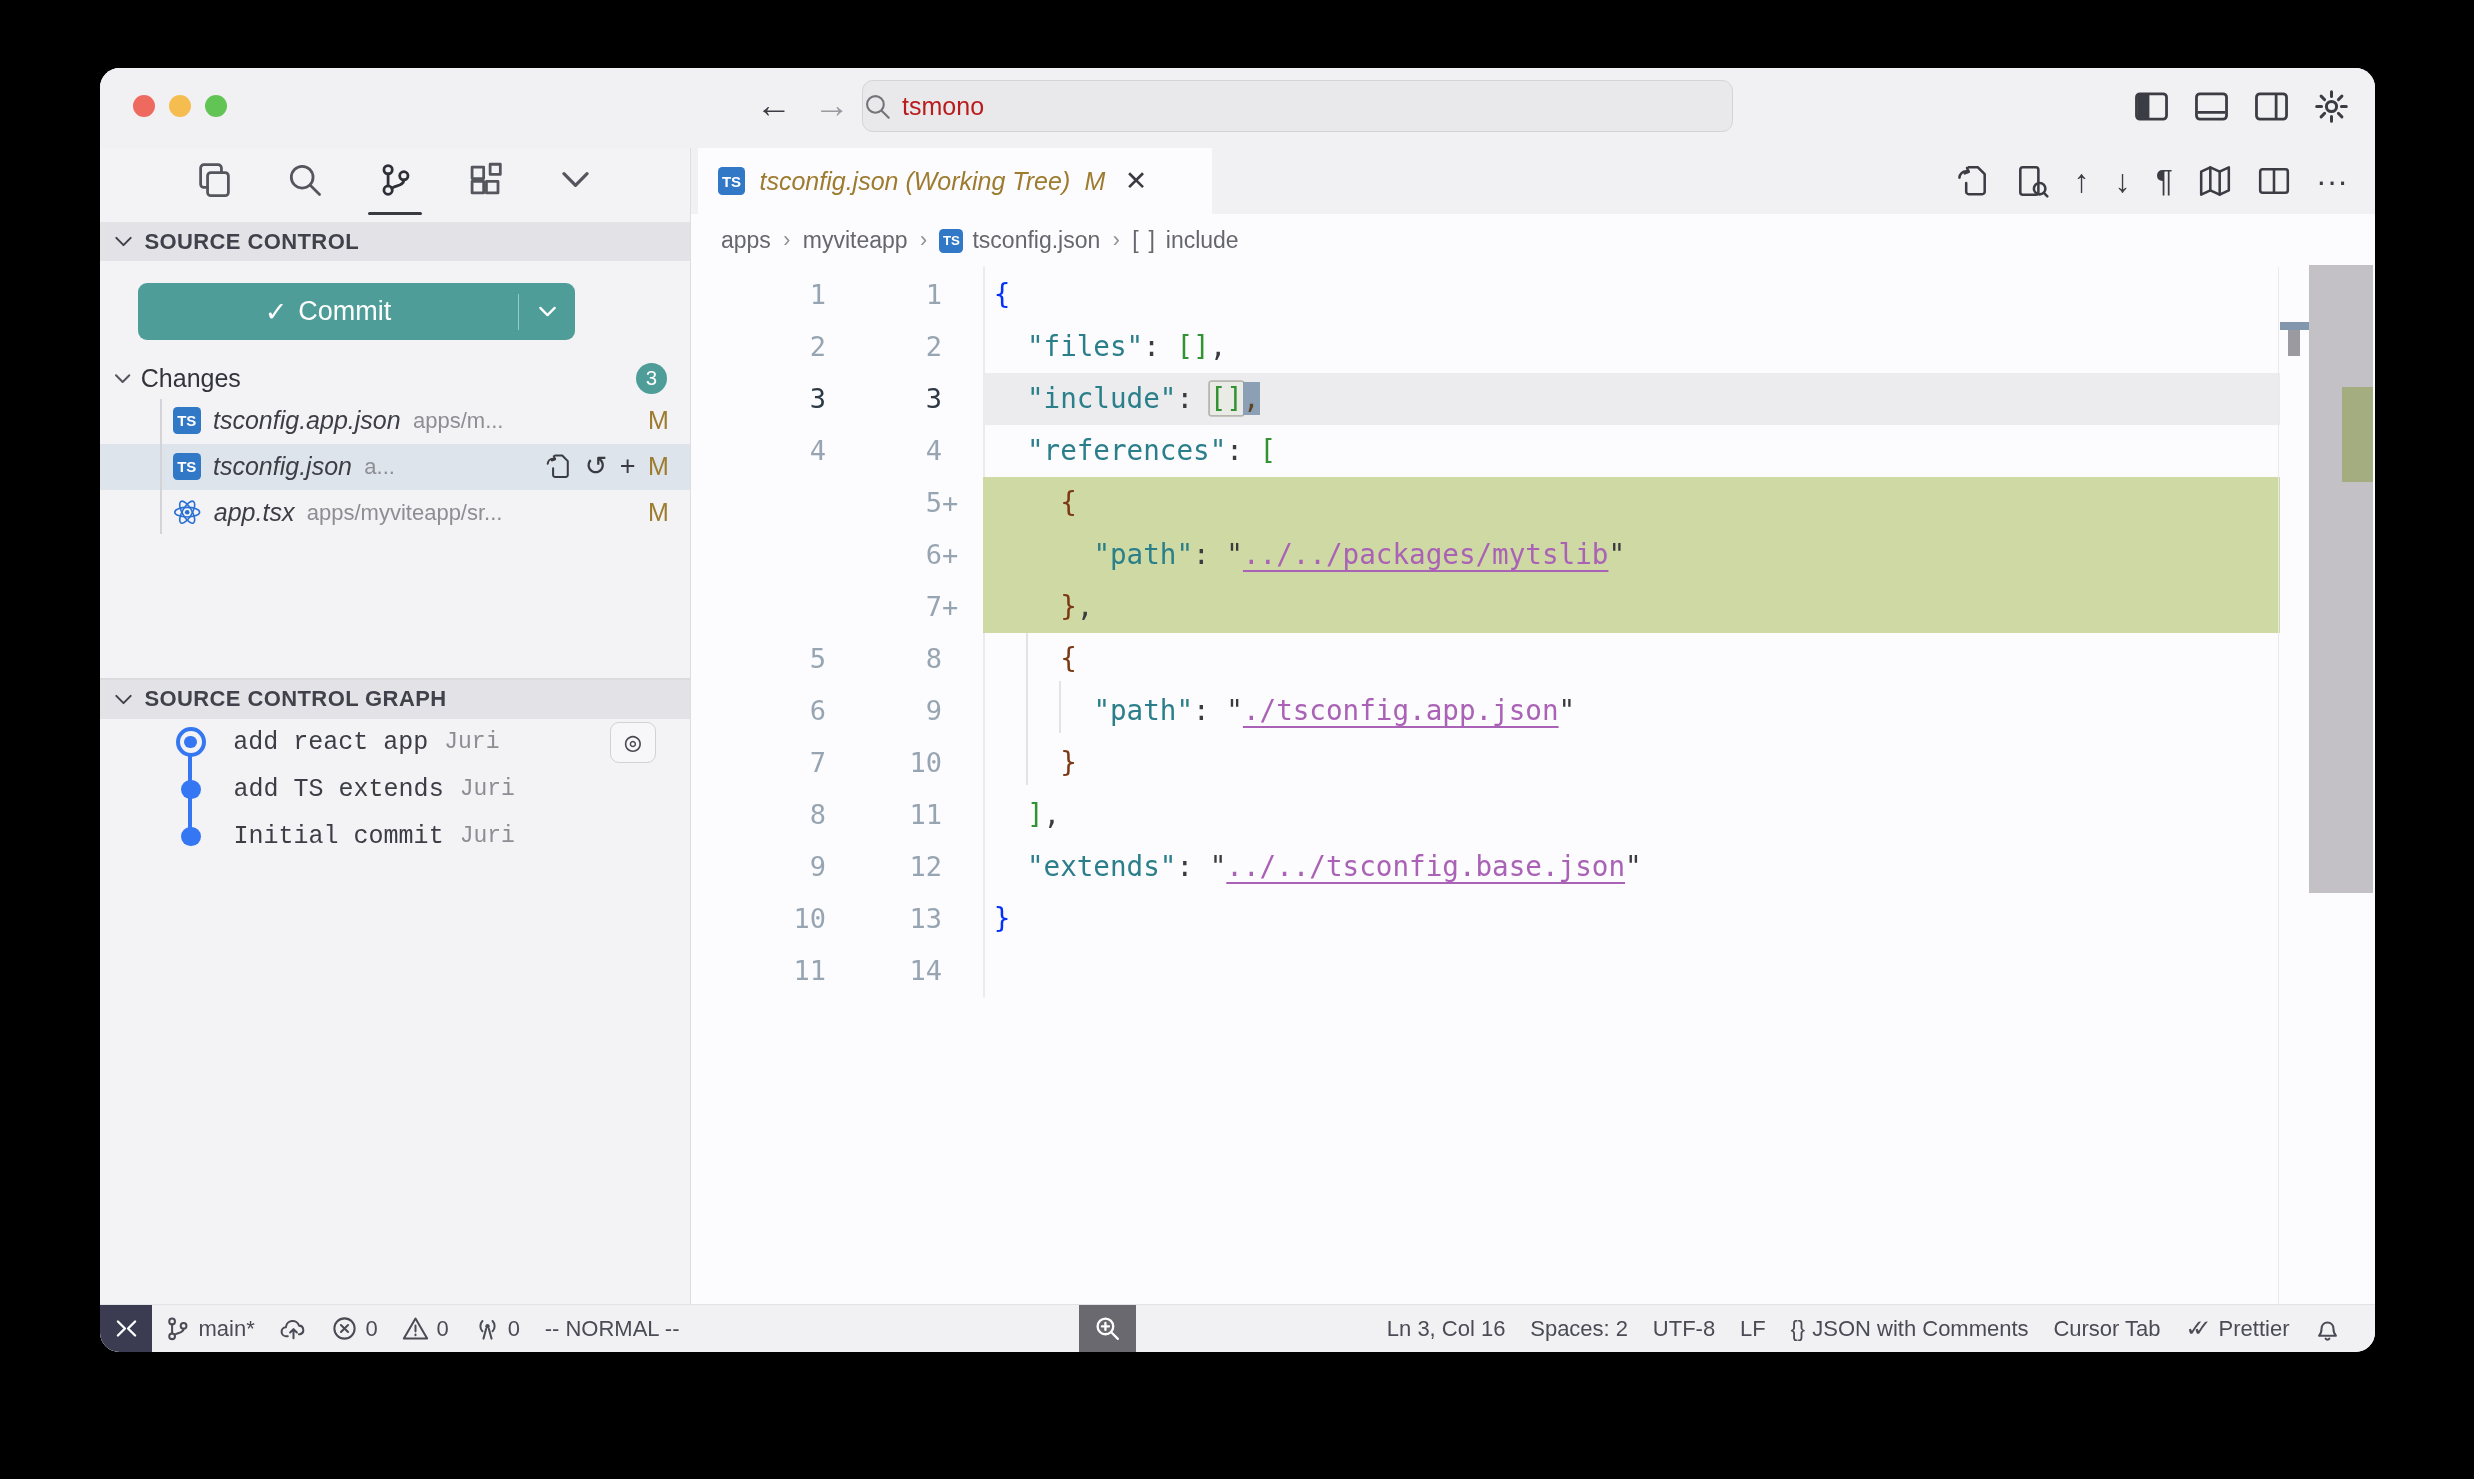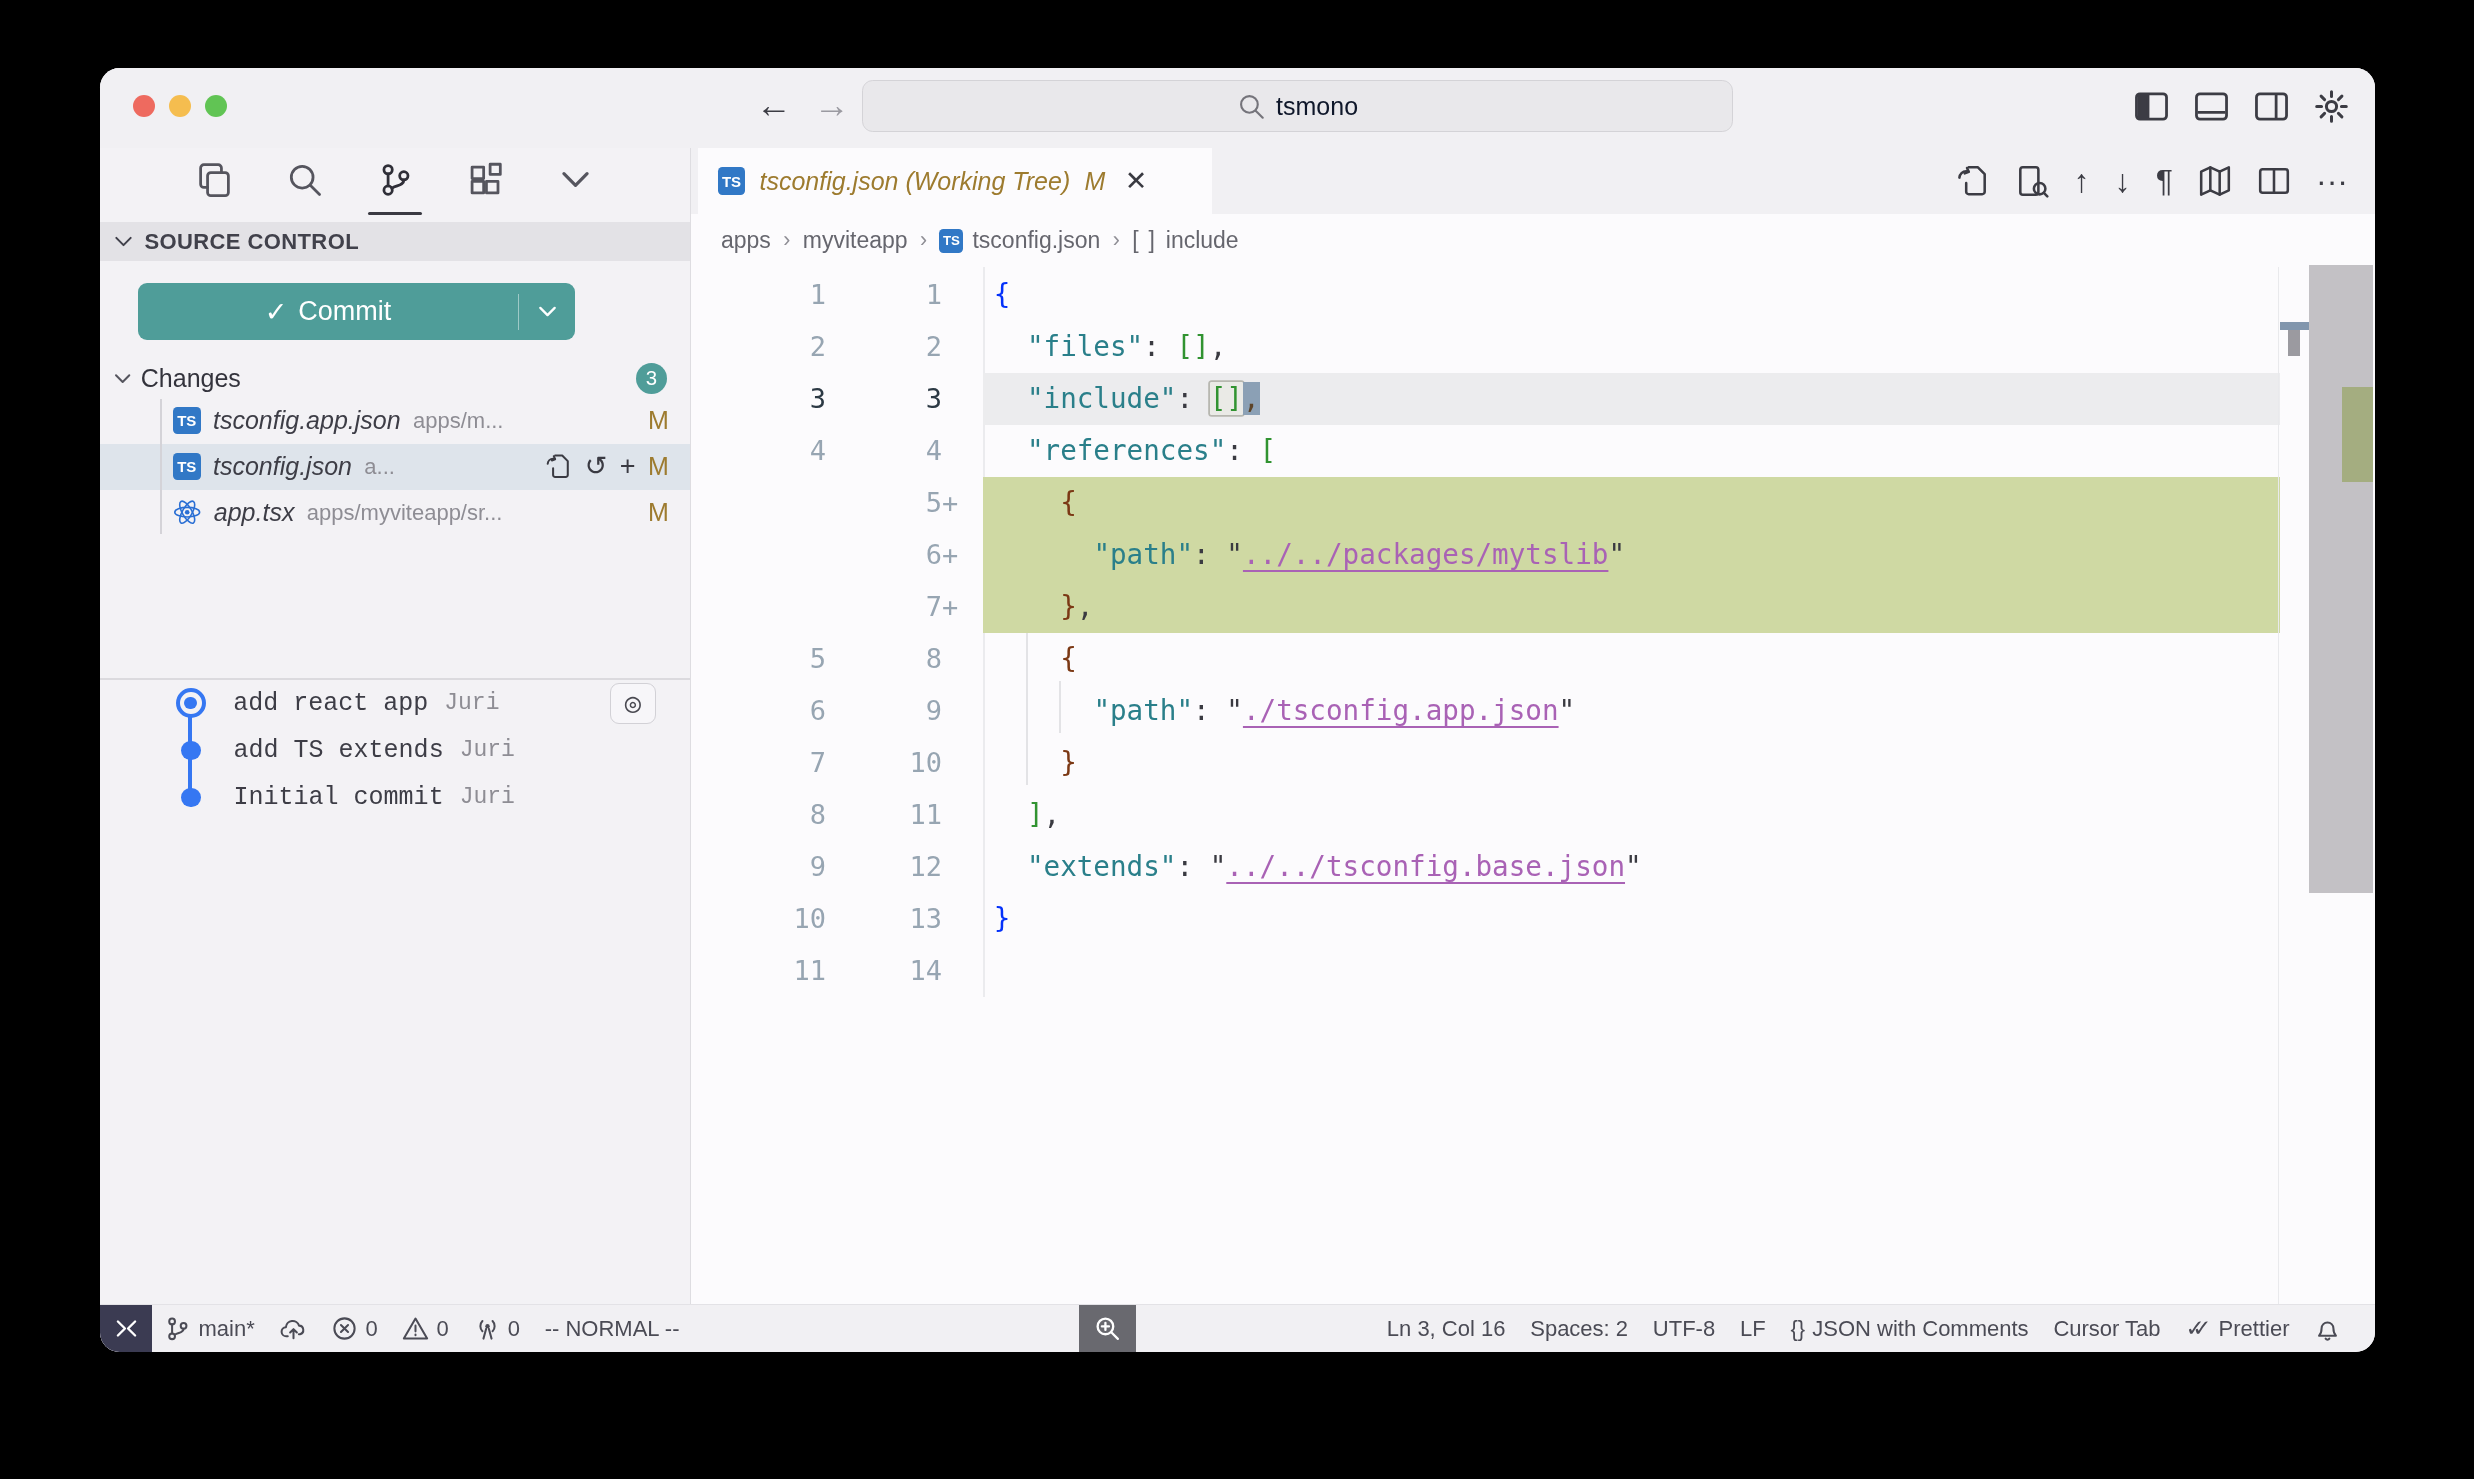--- a/index.html
+++ b/index.html
@@ -6,21 +6,21 @@
   html,body { width:2475px; height:1479px; background:#000; font-family:"Liberation Sans",sans-serif; overflow:hidden; }
   .window { position:absolute; left:100px; top:68px; width:2275px; height:1284px; background:#f1f0f3; border-radius:19.6px; overflow:hidden; box-shadow:0 27px 71px rgba(0,0,0,.6); }
 
   
   .titlebar { position:relative; height:80px; background:#f1f0f3; }
   .traffic { position:absolute; left:33px; top:27px; display:flex; gap:14.2px; }
   .tl { width:22px; height:22px; border-radius:50%; }
   .tl.red{background:#ee6a5f;} .tl.yellow{background:#f5bd4f;} .tl.green{background:#61c454;}
   .nav-arrow { position:absolute; top:16px; font-size:36px; color:#3c3c44; width:50px; text-align:center; }
   .nav-arrow.fwd { color:#9b9aa1; }
-  .search-box { position:absolute; left:762px; top:12.4px; width:871px; height:52px; background:#e9e8eb; border:1.8px solid #d4d3d7; border-radius:10.7px; display:flex; align-items:center; justify-content:center; gap:10.7px; color:#0f172a; font-size:25px; }
+  .search-box { position:absolute; left:762px; top:12.4px; width:871px; height:52px; background:#e9e8eb; border:1.8px solid #d4d3d7; border-radius:10.7px; display:flex; align-items:center; justify-content:flex-start; gap:10.7px; color:#b91c1c; font-size:25px; }
   .tb-icons { position:absolute; right:25px; top:19.6px; display:flex; gap:23px; color:#3c3c44; }
   .tb-icons .ic svg{ width:37px; height:37px; }
 
   .ic { display:inline-flex; align-items:center; justify-content:center; }
   .ic svg { width:28.4px; height:28.4px; }
 
   
   .main { position:absolute; top:80px; left:0; right:0; bottom:48px; display:flex; }
   .sidebar { width:591px; background:#f3f2f5; border-right:1.8px solid #dedde1; position:relative; }
   .editor { flex:1; background:#fcfbfd; position:relative; overflow:hidden; }
@@ -294,20 +294,28 @@
               </svg>
             </span>
             <span class="file-name">app.tsx</span>
             <span class="file-path">apps/myviteapp/sr...</span>
             <span class="file-m">M</span>
           </div>
         </div>
 
       <div class="graph-sec">
         <div class="graph-divider"></div>
+        <div class="sec-header" style="margin-top:0;">
+          <span class="ic">
+              <svg viewBox="0 0 16 16" fill="none" stroke="#41414b" stroke-width="1.4" stroke-linecap="round" stroke-linejoin="round">
+                <path d="M3 5.5L8 10.5L13 5.5"></path>
+              </svg>
+            </span>
+          <span>SOURCE CONTROL GRAPH</span>
+        </div>
         <div class="graph-body" id="graph-body">
             <div class="graph-line" style="top: 23px; height: 94px;"></div>
             <div class="graph-row">
               <div class="dot-head">
                 <i></i>
               </div>
               <span class="commit-msg">add react app</span>
               <span class="commit-author">Juri</span>
               <div class="target-btn">
                 <span class="ic">

